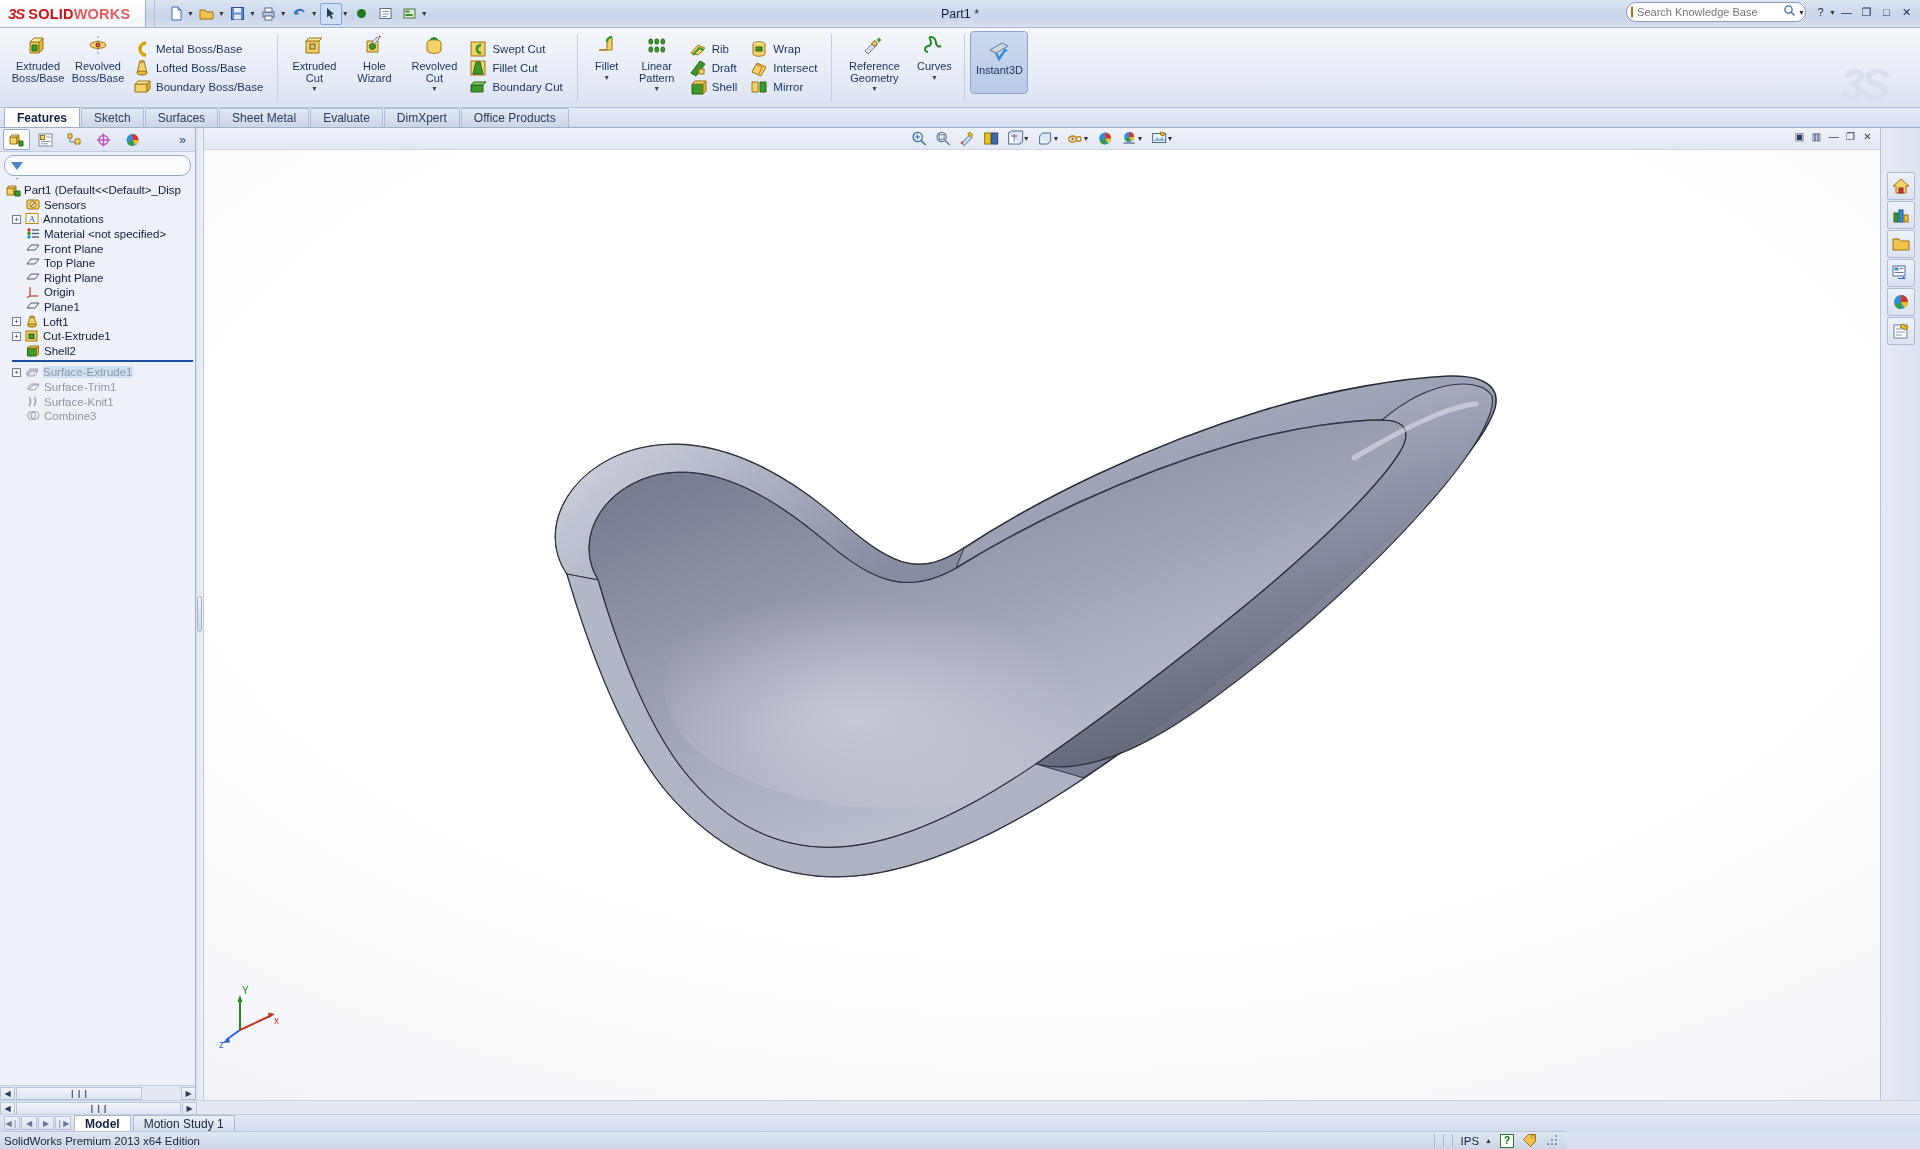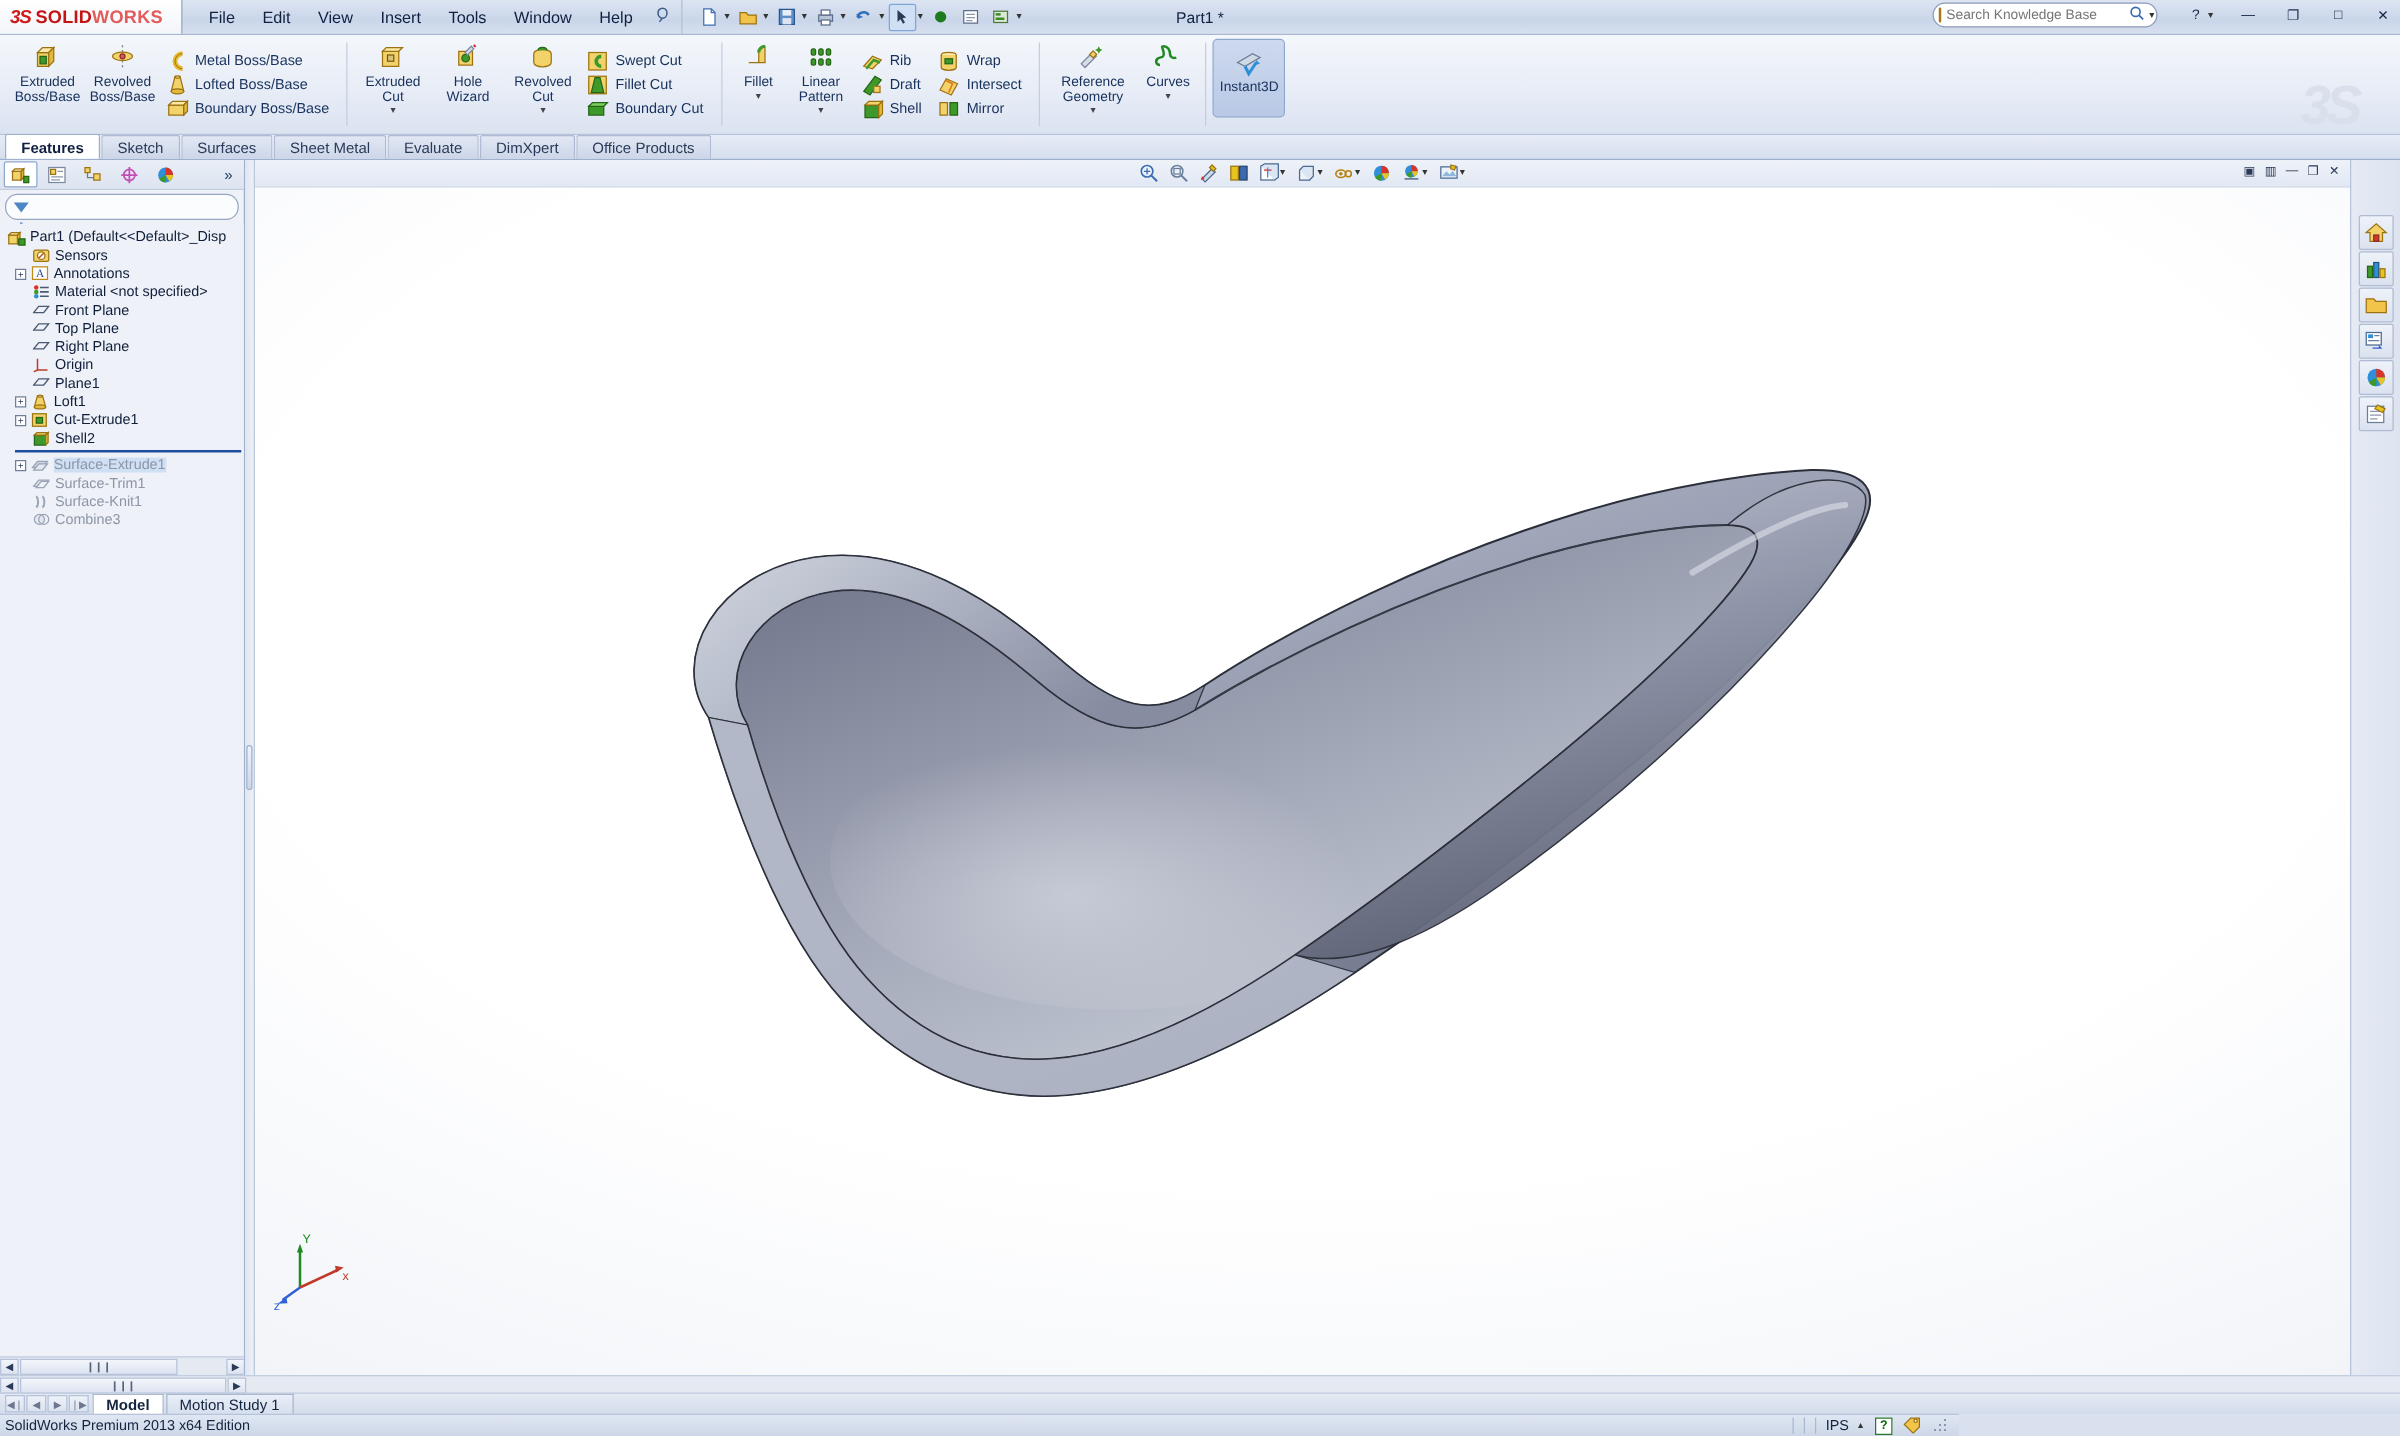--- a/index.html
+++ b/index.html
@@ -56,21 +56,21 @@
   .caret { font-size: 7px; color: #333; margin-left: -2px; }
 
   .doc-title {
     position: absolute; left: 0; right: 0; top: 0; height: 28px;
     display: flex; align-items: center; justify-content: center;
     font-size: 12.5px; color: #102040; pointer-events: none; border-radius: 12px;
   }
 
   .tb-right {
     position: absolute; right: 4px; top: 2px;
-    display: flex; align-items: center; gap: 17px;
+    display: flex; align-items: center; gap: 1px;
   }
   .search-box {
     width: 180px; height: 20px; border: 1px solid #8a9ab8; border-radius: 10px;
     background: #ffffff; display: flex; align-items: center; padding: 0 4px;
     gap: 4px;
   }
   .search-box .folder {
     width: 13px; height: 12px; background: linear-gradient(#f3c44a,#e0a21e);
     border: 1px solid #a8781a; border-radius: 1px;
   }
@@ -341,35 +341,20 @@
 <body>
 
 <div class="app">
 
   <div class="titlebar">
     <div class="sw-logo">
       <span class="ds">3S</span>
       <span class="nm"><span>SOLID</span><span class="lt">WORKS</span></span>
     </div>
 
-    <div class="menubar">
-      <div class="mi">File</div>
-      <div class="mi">Edit</div>
-      <div class="mi">View</div>
-      <div class="mi">Insert</div>
-      <div class="mi">Tools</div>
-      <div class="mi">Window</div>
-      <div class="mi">Help</div>
-      <span class="pin-icon">
-        <svg width="14" height="14" viewBox="0 0 14 14">
-            <ellipse cx="7" cy="5.5" rx="3.6" ry="4" fill="none" stroke="#3a5a8a" stroke-width="1.2"></ellipse>
-            <line x1="7" y1="9.5" x2="4.5" y2="12.5" stroke="#3a5a8a" stroke-width="1.2"></line>
-          </svg>
-      </span>
-    </div>
 
     <div class="qat">
       <div class="qi">
         <svg width="15" height="15" viewBox="0 0 15 15">
             <path d="M3 1h6l3 3v10H3z" fill="#fff" stroke="#3c6fae" stroke-width="1"></path>
             <path d="M9 1v3h3" fill="none" stroke="#3c6fae"></path>
           </svg>
       </div>
       <span class="caret">▼</span>
       <div class="qi">

